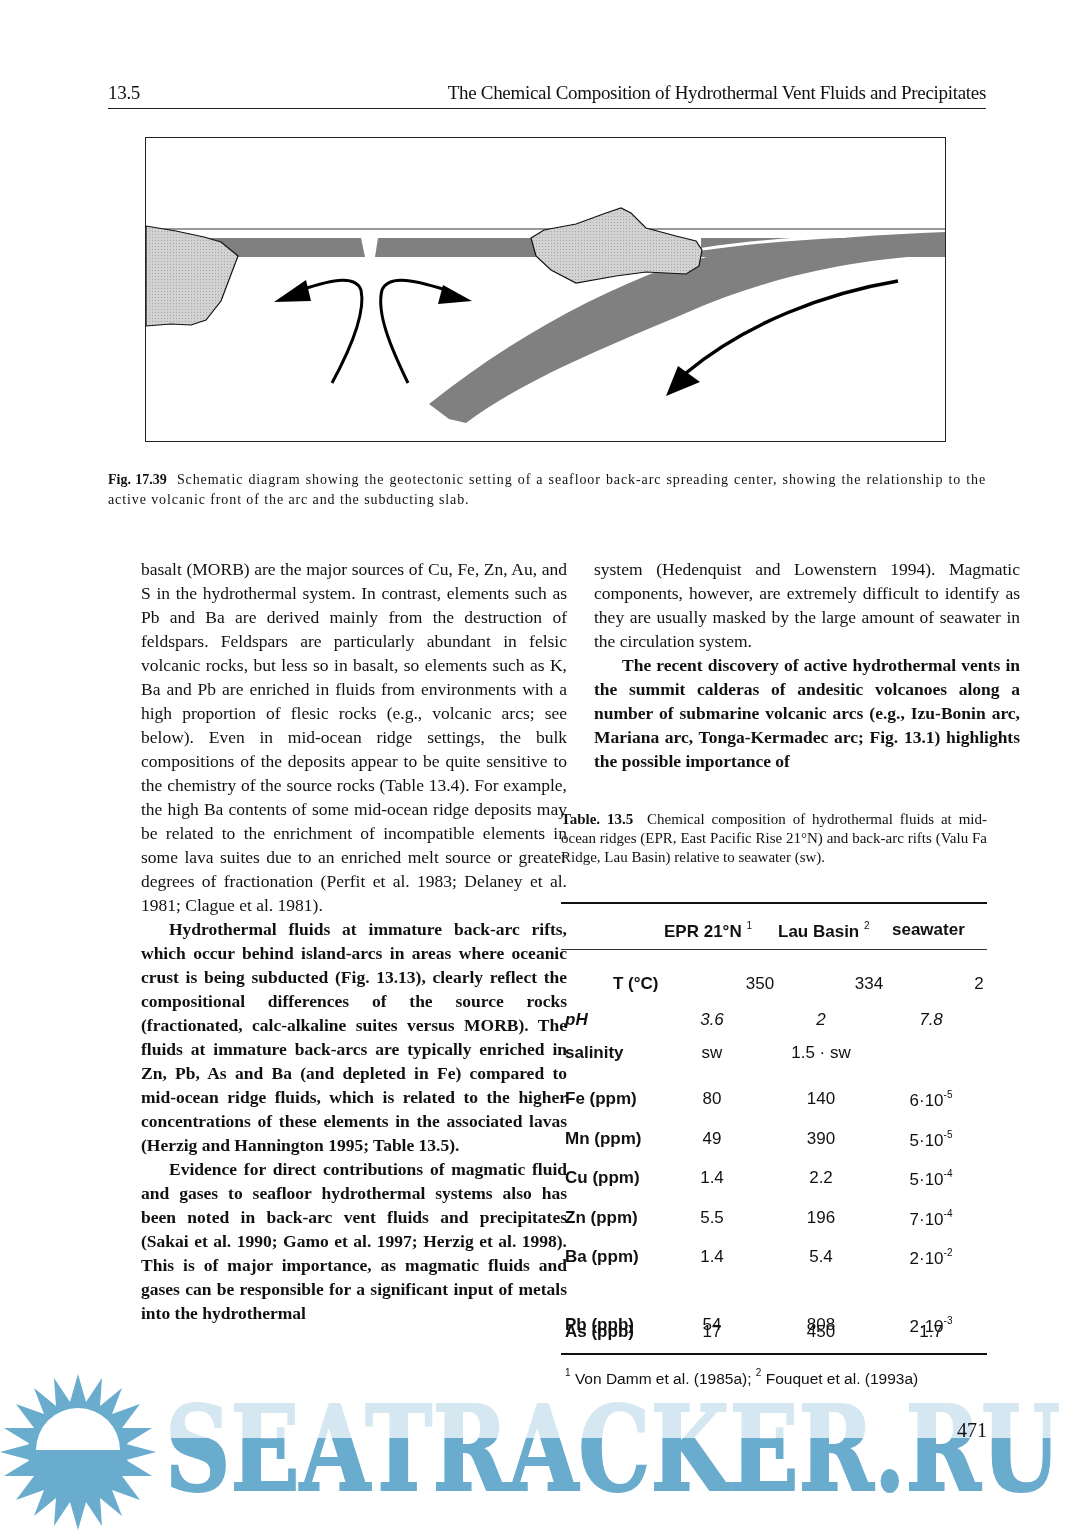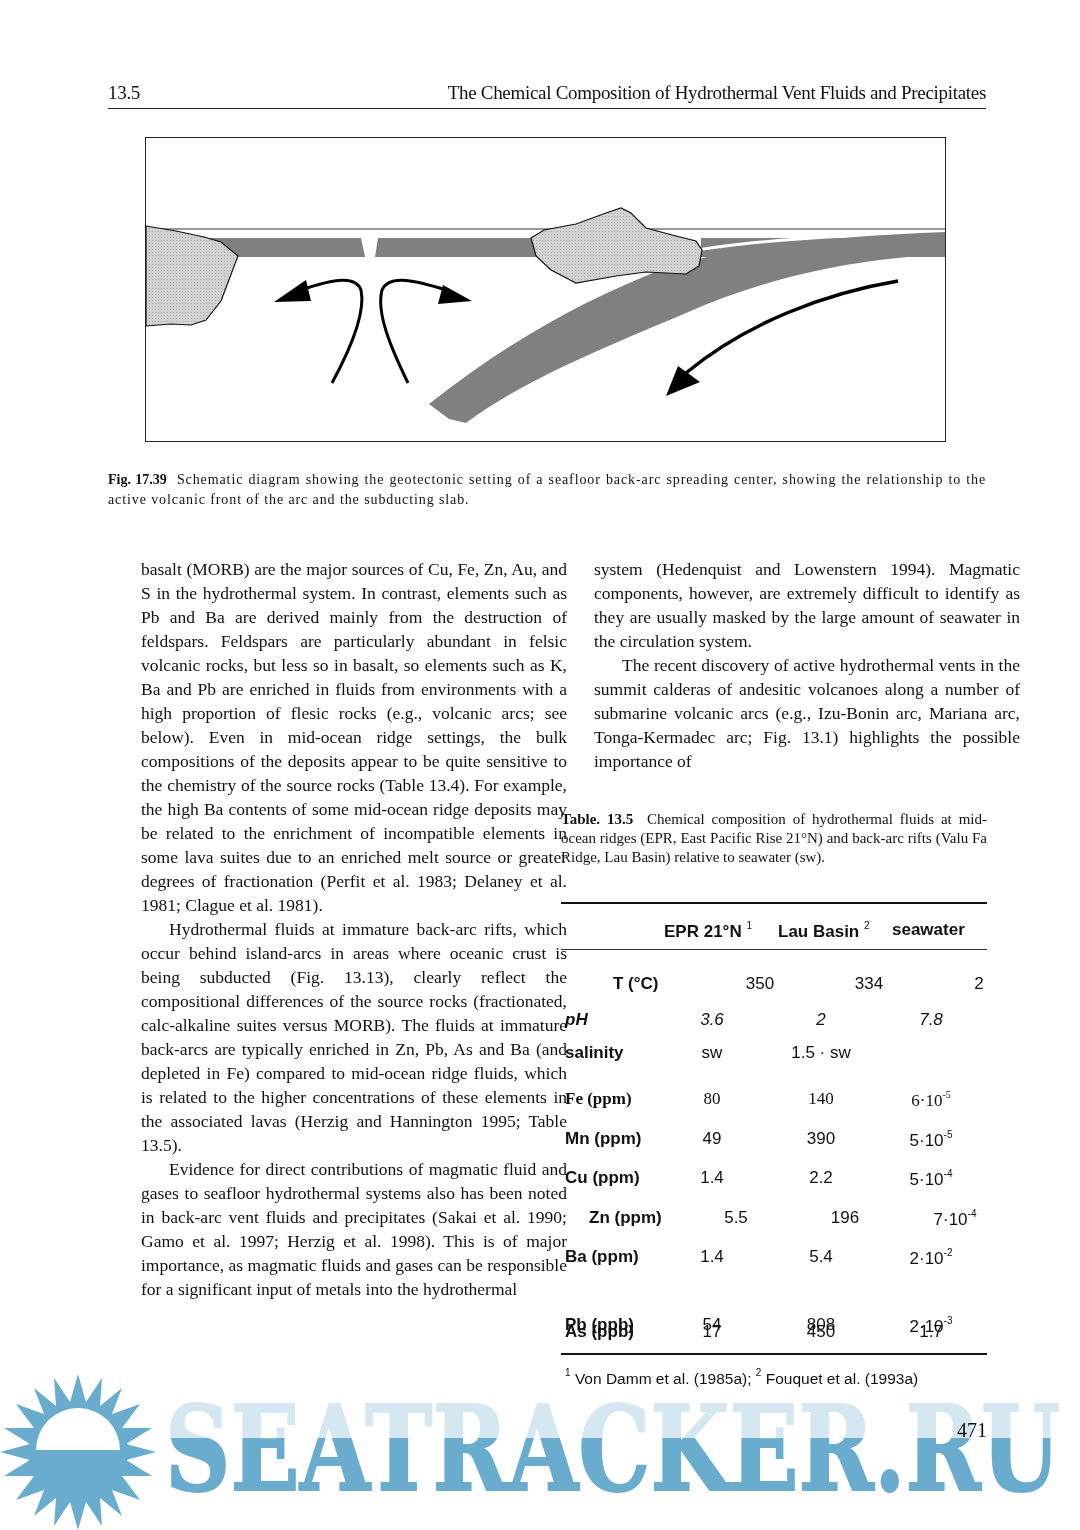--- a/index.html
+++ b/index.html
@@ -18,21 +18,21 @@
 
   .fig-caption { position: absolute; left: 108px; top: 470px; width: 878px;
     font-size: 14px; line-height: 20px; text-align: justify; letter-spacing: 0.9px; }
   .fig-caption b { letter-spacing: 0; }
 
   .col { position: absolute; width: 426px; font-size: 17.5px; line-height: 24px;
     text-align: justify; margin-left: 33px; }
   .col-left { left: 108px; top: 557px; }
   .col-right { left: 561px; top: 557px; }
   .col p { margin: 0; }
-  .col p.indent { text-indent: 28px; }
+  .col p.indent { text-indent: 28px; font-weight: bold; }
 
   .tbl-caption { position: absolute; left: 561px; top: 810px; width: 426px;
     font-size: 15px; line-height: 19px; text-align: justify; }
 
   .table { position: absolute; left: 561px; top: 902px; width: 426px; }
   .table .rule-top { position: absolute; left: 0; top: 0; width: 426px; height: 2px; background: #111; }
   .table .rule-mid { position: absolute; left: 0; top: 47px; width: 426px; height: 1px; background: #333; }
   .table .rule-bot { position: absolute; left: 0; top: 451px; width: 426px; height: 2px; background: #111; }
   .th { position: absolute; top: 18px; font-size: 17px; font-weight: bold; white-space: nowrap; }
   .th sup, .fn sup, .cell sup { font-size: 10px; font-weight: normal; vertical-align: 8px; }
@@ -125,39 +125,39 @@
     <span class="cell c1">3.6</span>
     <span class="cell c2">2</span>
     <span class="cell c3">7.8</span>
   </div>
   <div class="row" style="top:133px;margin-top:8px;">
     <span class="lbl">salinity</span>
     <span class="cell c1">sw</span>
     <span class="cell c2">1.5 · sw</span>
     <span class="cell c3"></span>
   </div>
-  <div class="row" style="top:187px;font-family:Liberation Serif, serif;">
+  <div class="row" style="top:187px;">
     <span class="lbl">Fe (ppm)</span>
     <span class="cell c1">80</span>
     <span class="cell c2">140</span>
     <span class="cell c3"><span>6·10</span><sup>-5</sup></span>
   </div>
   <div class="row" style="top:227px;">
     <span class="lbl">Mn (ppm)</span>
     <span class="cell c1">49</span>
     <span class="cell c2">390</span>
     <span class="cell c3"><span>5·10</span><sup>-5</sup></span>
   </div>
   <div class="row" style="top:266px;">
     <span class="lbl">Cu (ppm)</span>
     <span class="cell c1">1.4</span>
     <span class="cell c2">2.2</span>
     <span class="cell c3"><span>5·10</span><sup>-4</sup></span>
   </div>
-  <div class="row" style="top:306px;margin-left:24px;">
+  <div class="row" style="top:306px;">
     <span class="lbl">Zn (ppm)</span>
     <span class="cell c1">5.5</span>
     <span class="cell c2">196</span>
     <span class="cell c3"><span>7·10</span><sup>-4</sup></span>
   </div>
   <div class="row" style="top:345px;">
     <span class="lbl">Ba (ppm)</span>
     <span class="cell c1">1.4</span>
     <span class="cell c2">5.4</span>
     <span class="cell c3"><span>2·10</span><sup>-2</sup></span>

